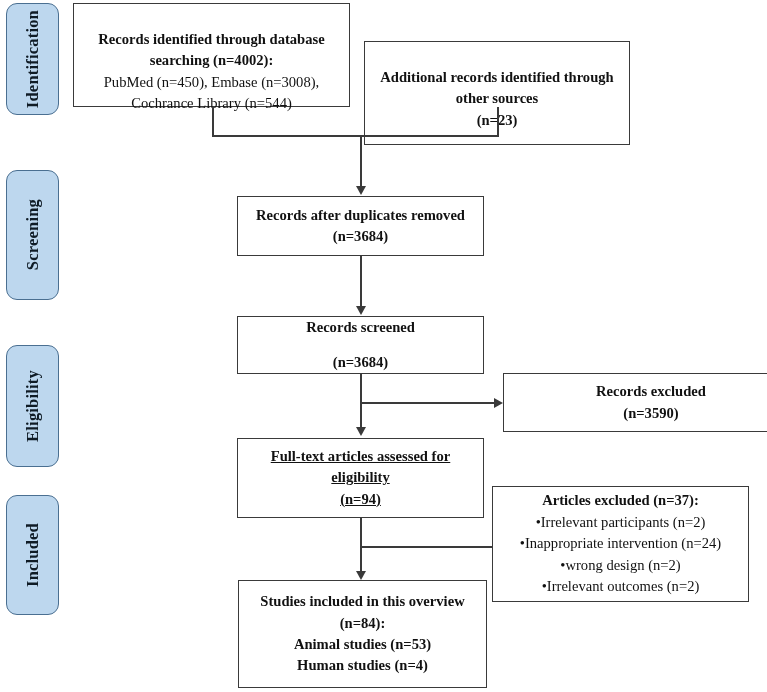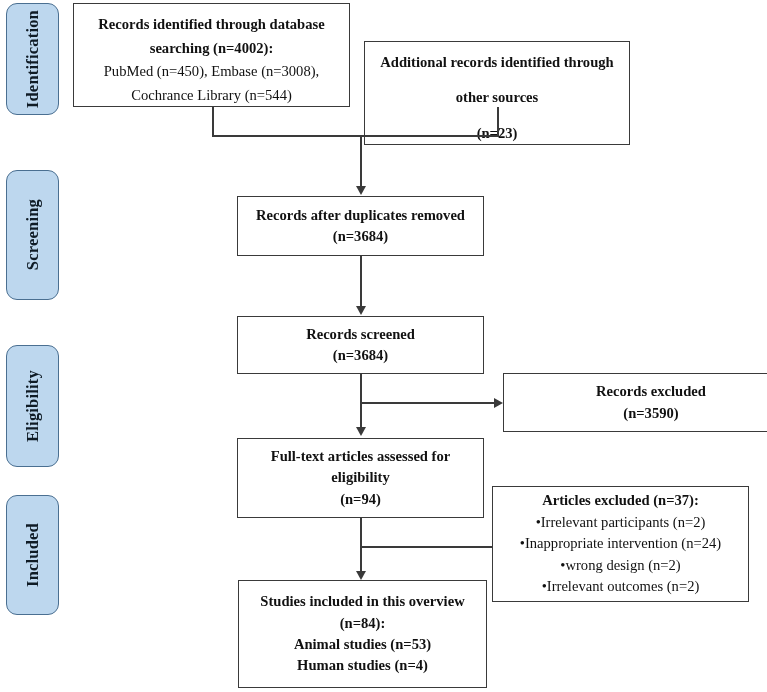--- a/index.html
+++ b/index.html
@@ -41,22 +41,22 @@
 
   
   .fbox {
     position: absolute;
     box-sizing: border-box;
     background: #ffffff;
     border: 1.6px solid #3a3a3a;
     display: flex;
     flex-direction: column;
     align-items: center;
-    justify-content: space-between;
-    padding-top: 10px;
+    justify-content: flex-start;
+    padding-top: 25px;
   }
   .fbox.center-v { justify-content: center; padding-top: 0; }
   .line {
     display: block;
     text-align: center;
     font-size: 14.6px;
     line-height: 1.47;
     white-space: nowrap;
   }
   .line.b { font-weight: bold; }
@@ -126,36 +126,36 @@
   <div class="arrowhead-down" style="left:356px; top:186px;"></div>
 
   <div class="fbox center-v" style="left:237px; top:196px; width:247px; height:60px;">
     <span class="line b">Records after duplicates removed</span>
     <span class="line b">(n=3684)</span>
   </div>
 
   <div class="vline" style="left:360px; top:256px; height:51px;"></div>
   <div class="arrowhead-down" style="left:356px; top:306px;"></div>
 
-  <div class="fbox center-v" style="left:237px; top:316px; width:247px; height:58px;">
+  <div class="fbox center-v" style="left:237px; top:316px; width:247px; height:58px;justify-content:space-between;">
     <span class="line b">Records screened</span>
     <span class="line b">(n=3684)</span>
   </div>
 
   <div class="vline" style="left:360px; top:374px; height:54px;"></div>
   <div class="arrowhead-down" style="left:356px; top:427px;"></div>
   <div class="hline" style="left:360px; top:402px; width:136px;"></div>
   <div class="arrowhead-right" style="left:494px; top:398px;"></div>
 
   <div class="fbox center-v" style="left:503px; top:373px; width:296px; height:59px;">
     <span class="line b">Records excluded</span>
     <span class="line b">(n=3590)</span>
   </div>
 
-  <div class="fbox center-v" style="left:237px; top:438px; width:247px; height:80px;">
+  <div class="fbox center-v" style="left:237px; top:438px; width:247px; height:80px;text-decoration:underline;">
     <span class="line b">Full-text articles assessed for</span>
     <span class="line b">eligibility</span>
     <span class="line b">(n=94)</span>
   </div>
 
   <div class="vline" style="left:360px; top:518px; height:54px;"></div>
   <div class="arrowhead-down" style="left:356px; top:571px;"></div>
   <div class="hline" style="left:360px; top:546px; width:136px;"></div>
   <div class="arrowhead-right" style="left:494px; top:542px;"></div>
 

